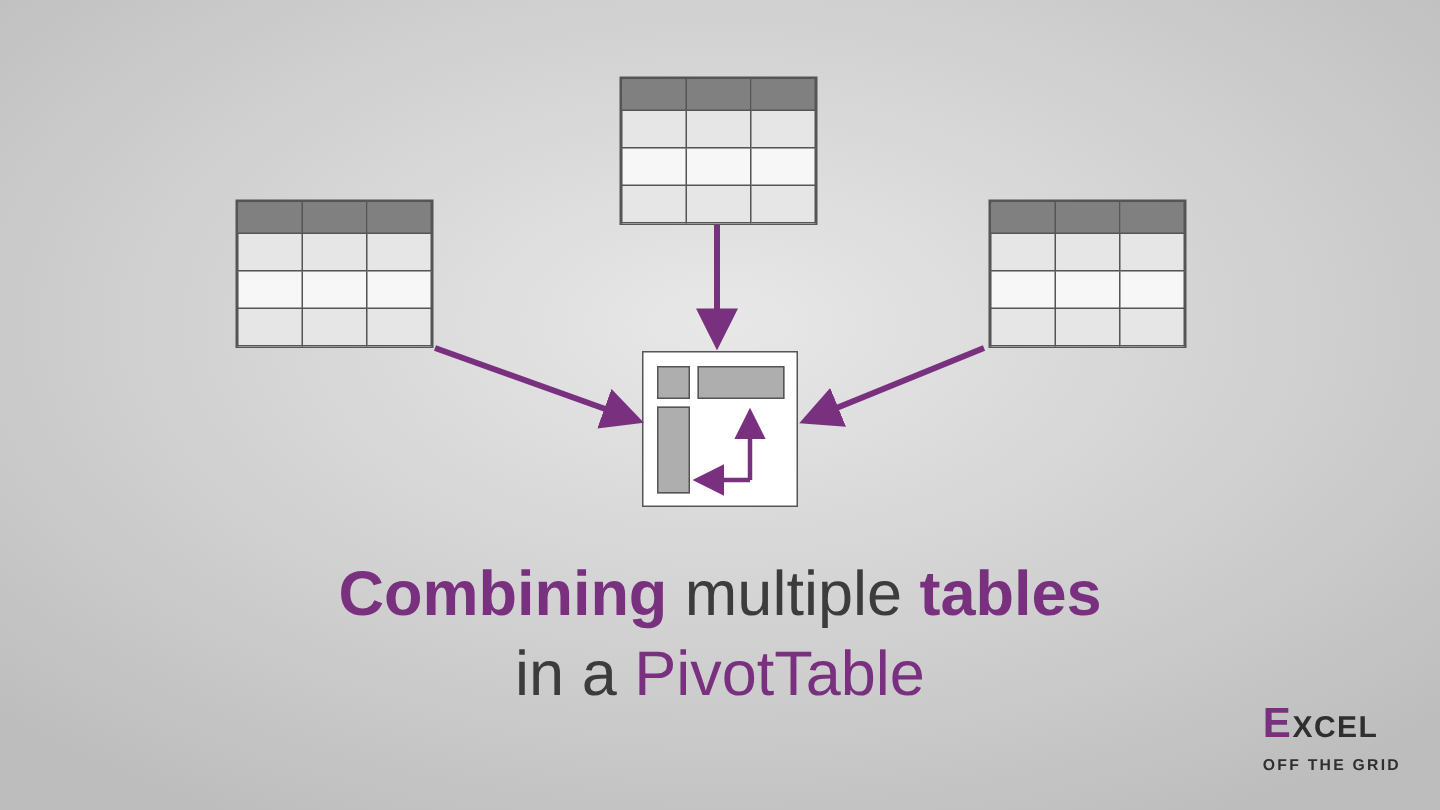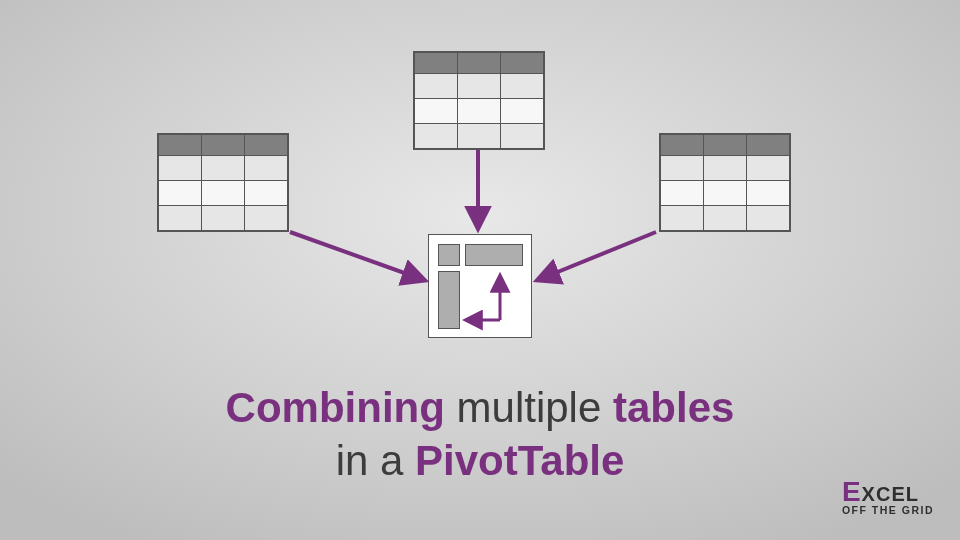--- a/index.html
+++ b/index.html
@@ -65,47 +65,47 @@
     left: 0; top: 0;
     width: 960px; height: 540px;
     pointer-events: none;
   }
 
   
   .headline {
     position: absolute;
     left: 0;
     width: 960px;
-    top: 382px;
+    top: 370px;
     text-align: center;
     font-size: 42px;
     font-weight: 400;
     line-height: 1.25;
     color: #3c3c3c;
   }
   .headline .accent { color: #79317f; font-weight: 700; }
-  .headline .accent-l { color: #79317f; font-weight: 700; margin-top: 40px; }
+  .headline .accent-l { color: #79317f; font-weight: 400; margin-top: 40px; }
 
   
   .logo {
     position: absolute;
     right: 26px;
     bottom: 26px;
     text-align: left;
     line-height: 0.8;
   }
   .logo .line {
     display: flex;
     align-items: baseline;
     font-weight: 800;
     letter-spacing: 1px;
   }
   .logo .e   { color: #79317f; font-size: 28px; }
   .logo .xcel{ color: #2f2f2f; font-size: 20px; font-weight: 900; }
-  .logo .sub { color: #2f2f2f; font-size: 10.5px; letter-spacing: 1.5px; font-weight: 700; margin-top: 2px; }
+  .logo .sub { color: #2f2f2f; font-size: 10.5px; letter-spacing: 1.5px; font-weight: 700; margin-top: 12px; }
 </style>
 </head>
 <body>
 
 <div class="stage">
 
   <table class="tbl tbl-left">
     <tbody>
         <tr class="hdr">
           <td></td>

